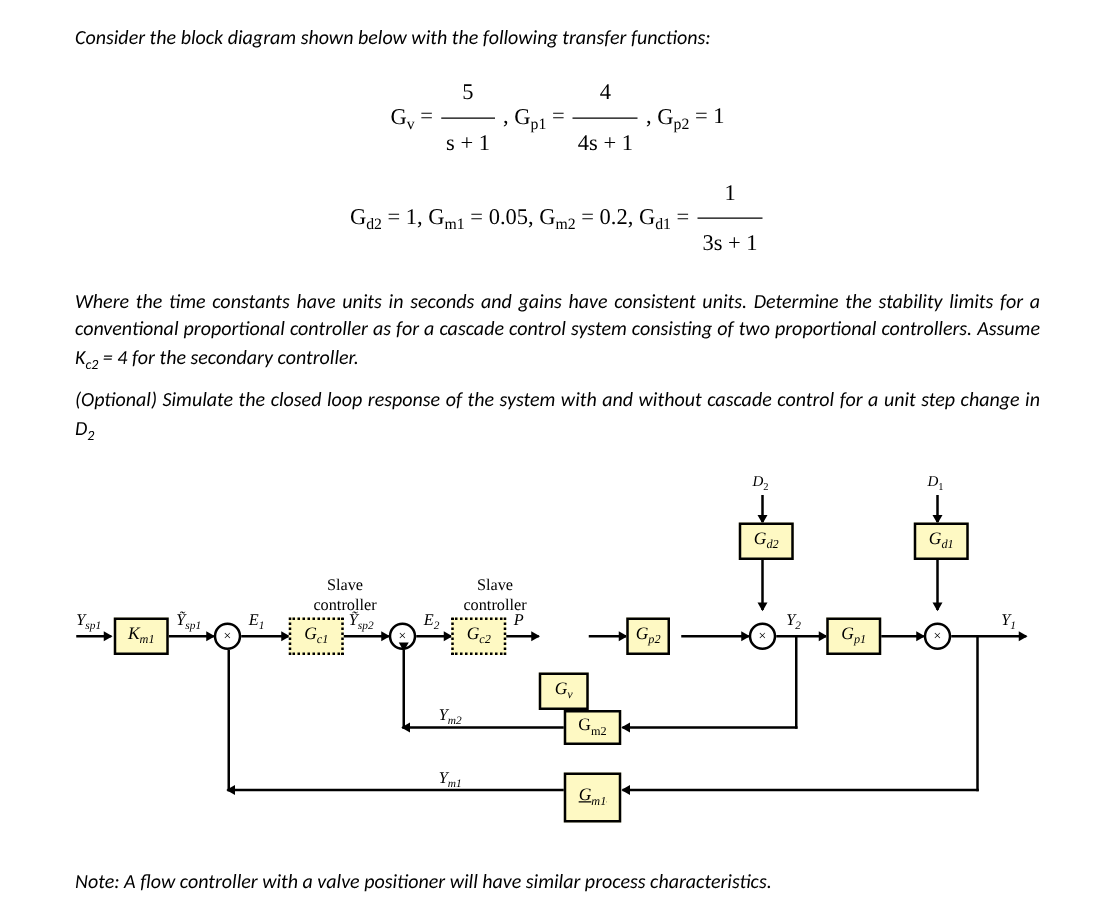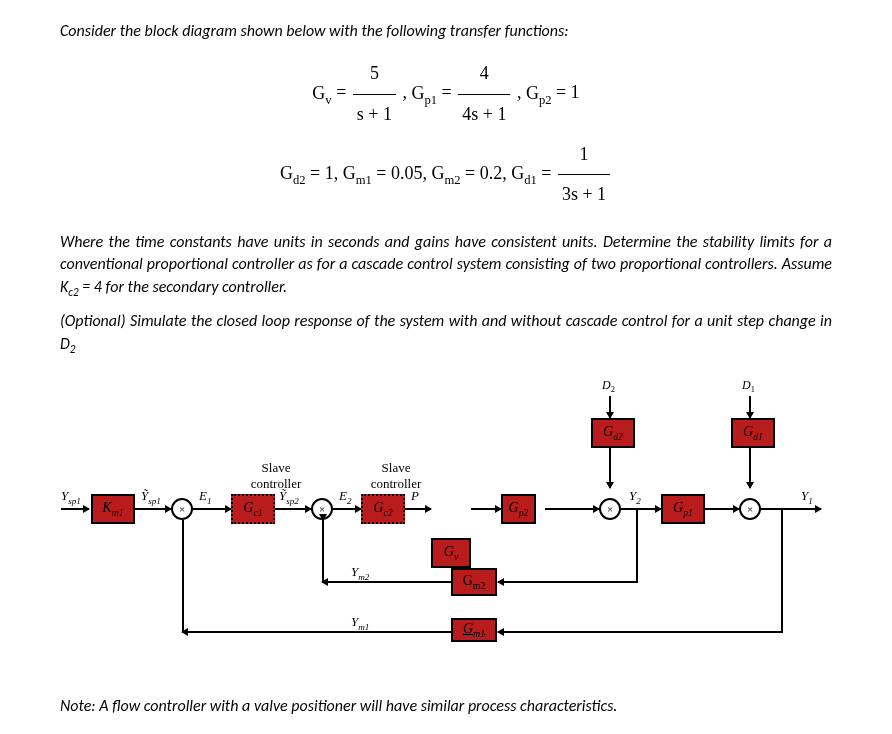--- a/index.html
+++ b/index.html
@@ -33,21 +33,21 @@
       position: relative;
       width: 770px;
       height: 300px;
       margin: 20px auto 10px auto;
       font-family: 'Cambria Math', 'Times New Roman', serif;
       font-size: 14px;
     }
     .block {
       position: absolute;
       border: 2px solid #000;
-      background: #b91c1c;
+      background: #fef9c3;
       display: flex;
       align-items: center;
       justify-content: center;
       padding: 4px 8px;
     }
     .sumcircle {
       position: absolute;
       width: 22px; height: 22px;
       border: 2px solid #000;
       border-radius: 50%;
@@ -204,21 +204,21 @@
   <div class="block" style="left:390px;top:190px;width:46px;height:28px;">
       <span style=""><span>G</span><span class="sub">m2</span></span>
     </div>
   <div class="lbl" style="left:290px;top:186px;font-style:italic"><span>Y</span><span class="sub">m2</span></div>
   <div class="harrow left" style="left:261px;top:203px;width:129px;"></div>
   <div class="varrow" style="left:261px;top:142px;height:63px;"></div>
   <div class="varrow down" style="left:261px;top:142px;height:0;"></div>
 
   <div class="varrow" style="left:720px;top:131px;height:124px;"></div>
   <div class="harrow left" style="left:437px;top:253px;width:285px;"></div>
-  <div class="block" style="left:390px;top:240px;width:46px;height:24px;text-decoration:underline;">
+  <div class="block" style="left:390px;top:240px;width:46px;height:40px;text-decoration:underline;">
       <span style="font-style:italic"><span>G</span><span class="sub">m1</span></span>
     </div>
   <div class="lbl" style="left:290px;top:236px;font-style:italic"><span>Y</span><span class="sub">m1</span></div>
   <div class="harrow left" style="left:121px;top:253px;width:269px;"></div>
   <div class="varrow" style="left:121px;top:142px;height:113px;"></div>
 
 </div>
 
 <p class="note">Note: A flow controller with a valve positioner will have similar process characteristics.</p>
 

